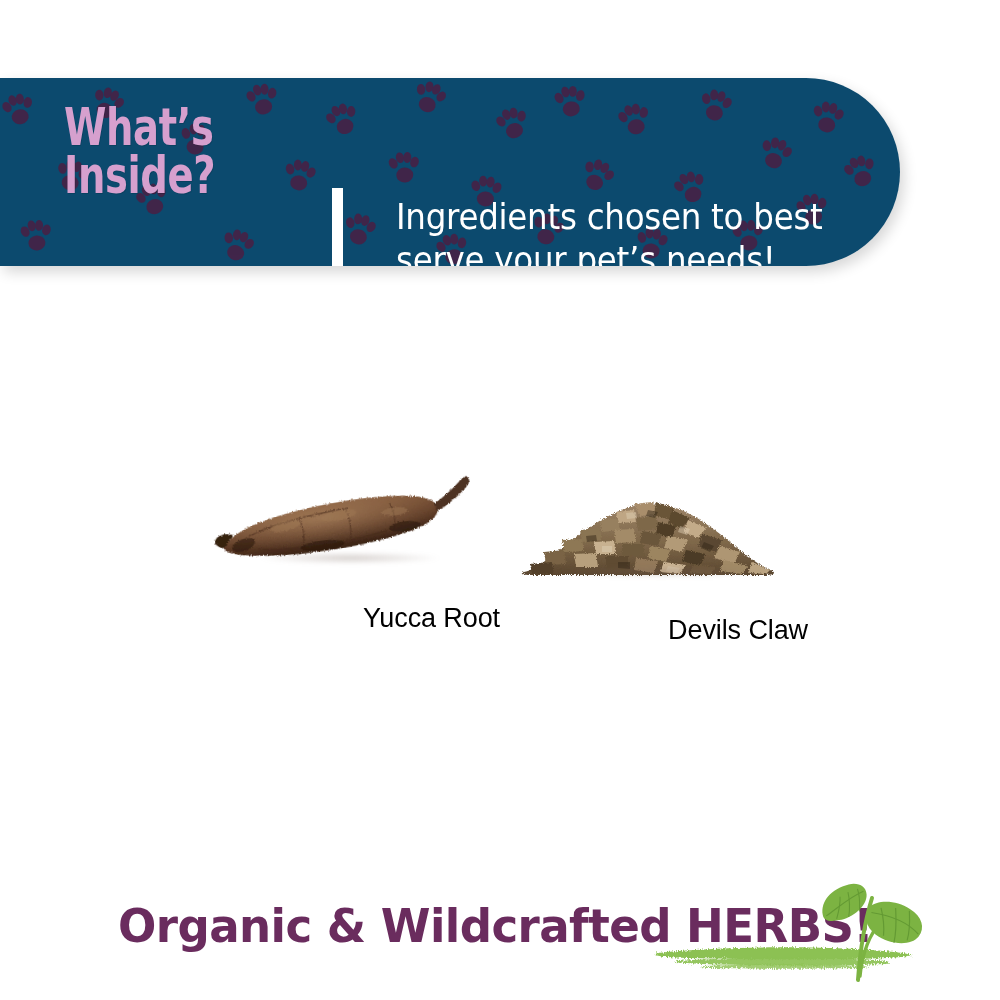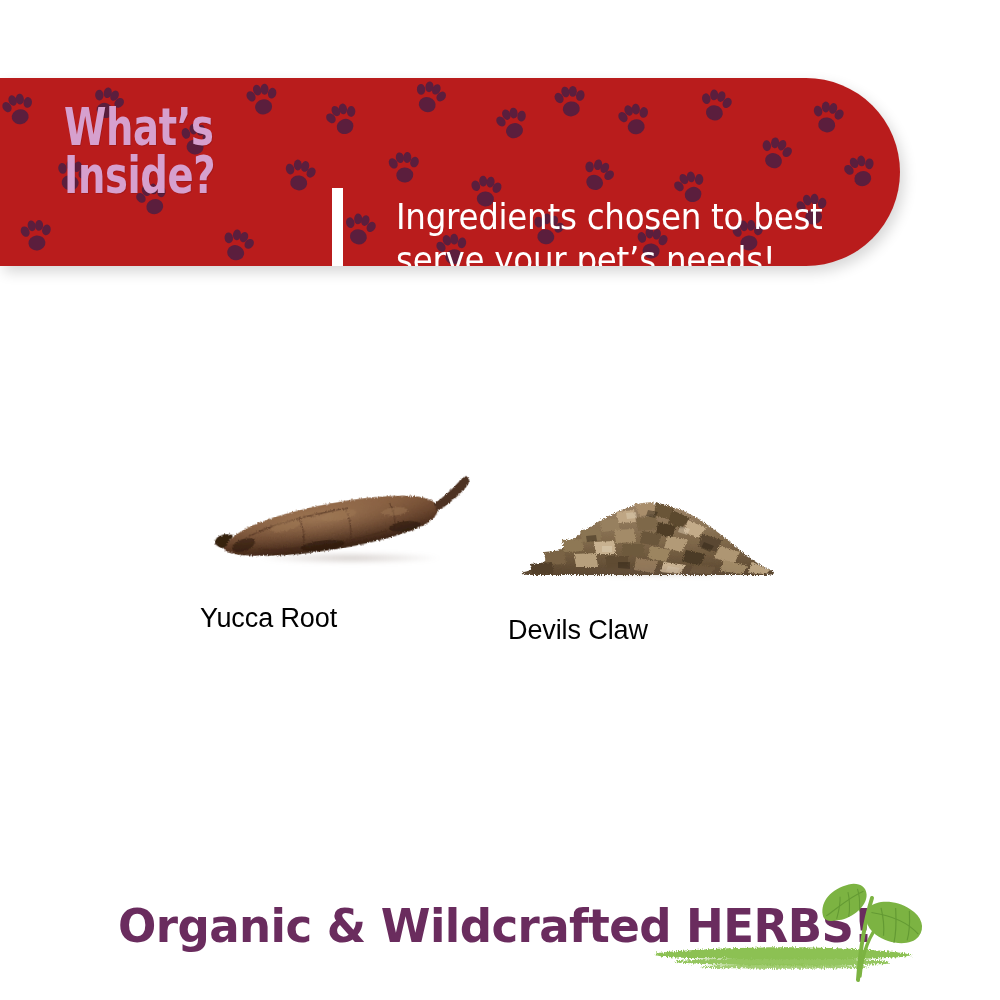--- a/index.html
+++ b/index.html
@@ -22,21 +22,21 @@
     background: #ffffff;
   }
 
   
   .banner {
     position: absolute;
     left: 0;
     top: 78px;
     width: 900px;
     height: 188px;
-    background: #b91c1c;
+    background: #0c4a6e;
     border-radius: 0 94px 94px 0;
     box-shadow: 4px 6px 14px rgba(0,0,0,0.16);
     overflow: hidden;
   }
   .paw-layer {
     position: absolute;
     inset: 0;
     opacity: 1;
     pointer-events: none;
   }
@@ -85,21 +85,21 @@
     position: absolute;
     left: 0;
     top: 470px;
     width: 1000px;
     height: 200px;
   }
   .ingredient {
     position: absolute;
     width: 300px;
     height: 200px;
-    text-align: left;
+    text-align: right;
   }
   .ingredient.pos-0 { left: 200px; top: 0; }
   .ingredient.pos-1 { left: 508px; top: 12px; }
 
   .ing-art {
     position: relative;
     width: 300px;
     height: 115px;
   }
   .ing-label {

